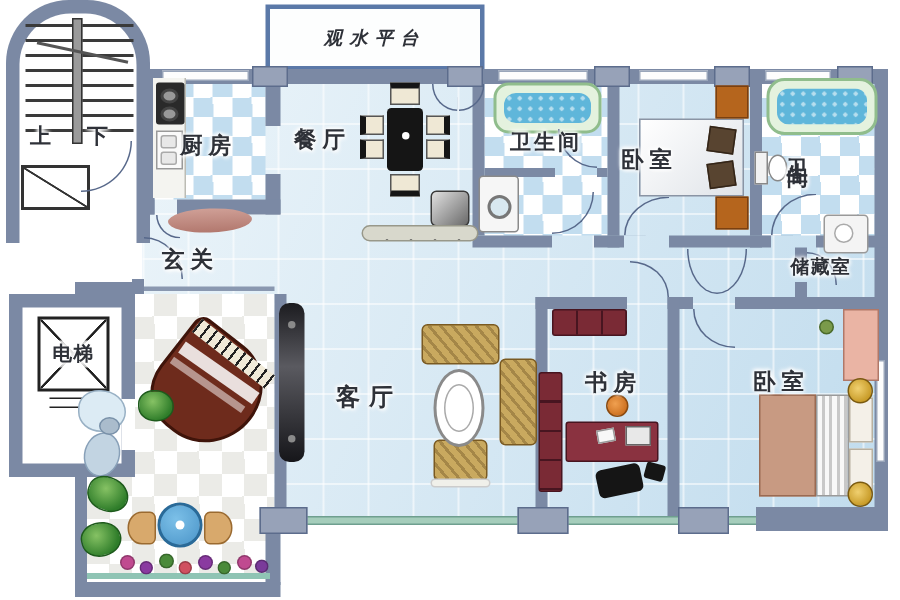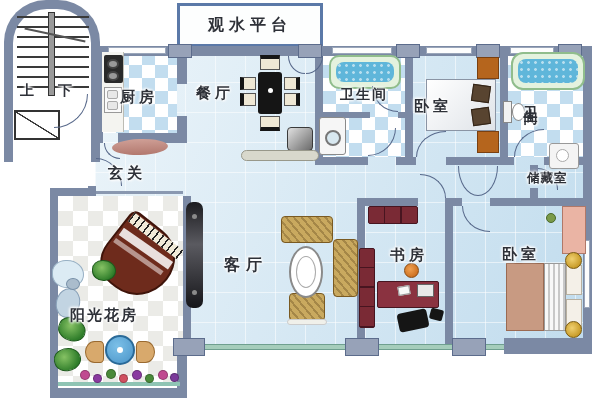--- a/index.html
+++ b/index.html
@@ -47,21 +47,21 @@
 
 <div id="plan">
 
   <div class="a floor-main" style="left:95px;top:52px;width:493px;height:296px;"></div>
   <div class="a chk-b" style="left:103px;top:52px;width:74px;height:81px;"></div>
   <div class="a chk-b" style="left:323px;top:52px;width:82px;height:105px;"></div>
   <div class="a chk-b" style="left:508px;top:52px;width:75px;height:105px;"></div>
   <div class="a chk-g" style="left:58px;top:196px;width:125px;height:186px;z-index:3;"></div>
 
   <div class="a" style="left:177px;top:3px;width:146px;height:44px;background:#fdfefe;border:3px solid #5b79a8;z-index:5;"></div>
-  <div class="lbl" style="left:177px;top:3px;width:146px;height:44px;line-height:44px;text-align:center;font-size:16px;letter-spacing:5px;">观水平台</div>
+  <div class="lbl" style="left:177px;top:3px;width:146px;height:44px;line-height:44px;text-align:center;font-size:12px;letter-spacing:5px;font-style:italic;">观水平台</div>
 
   <div class="a wall" style="left:88px;top:46px;width:504px;height:10px;"></div>
   <div class="a wall" style="left:583px;top:46px;width:9px;height:308px;"></div>
 
   <div class="a wall" style="left:95px;top:46px;width:8px;height:97px;"></div>
   <div class="a wall" style="left:177px;top:46px;width:10px;height:38px;"></div>
   <div class="a wall" style="left:177px;top:116px;width:10px;height:27px;"></div>
   <div class="a wall" style="left:95px;top:133px;width:8px;height:10px;"></div>
   <div class="a wall" style="left:118px;top:133px;width:69px;height:10px;"></div>
 
@@ -123,20 +123,31 @@
     <div class="a" style="left:13px;top:16px;width:72px;height:76px;background:repeating-linear-gradient(180deg,#3a3a3a 0 2px,transparent 2px 10px);"></div>
     <div class="a" style="left:44px;top:12px;width:7px;height:84px;background:#9a9a9a;border:1px solid #333;"></div>
     <div class="a" style="left:20px;top:34px;width:62px;height:2px;background:#555;transform:rotate(12deg);"></div>
     <div class="lbl" style="left:16px;top:82px;font-size:14px;letter-spacing:0;">上</div>
     <div class="lbl" style="left:54px;top:82px;font-size:14px;letter-spacing:0;">下</div>
     <div class="a" style="left:10px;top:110px;width:46px;height:30px;background:
          linear-gradient(to top right,transparent 48%,#333 49%,#333 51%,transparent 52%) #fff;border:2px solid #333;"></div>
     <div class="arc arc-br" style="left:50px;top:94px;width:34px;height:34px;"></div>
   </div>
 
+  <div class="a" style="left:6px;top:196px;width:84px;height:122px;background:#7b89a4;z-index:10;">
+    <div class="a" style="left:9px;top:9px;width:66px;height:104px;background:#fff;"></div>
+    <div class="a" style="left:75px;top:70px;width:9px;height:34px;background:#fff;"></div>
+    <div class="a" style="left:19px;top:15px;width:48px;height:50px;border:2px solid #222;background:
+         linear-gradient(to top right,transparent 48.5%,#222 49% 51%,transparent 51.5%),
+         linear-gradient(to bottom right,transparent 48.5%,#222 49% 51%,transparent 51.5%) #fff;
+         display:flex;align-items:center;justify-content:center;">
+      <span class="lbl" style="position:static;font-size:13px;letter-spacing:1px;background:rgba(255,255,255,.7);">电梯</span>
+    </div>
+    <div class="a" style="left:27px;top:69px;width:32px;height:7px;border-top:1.5px solid #222;border-bottom:1.5px solid #222;"></div>
+  </div>
 
   <div class="a fur" style="left:102px;top:52px;width:22px;height:80px;background:#f4f4f0;border-right:1px solid #bcbcb4;"></div>
   <div class="a fur" style="left:104px;top:55px;width:19px;height:28px;background:#2a2a2a;border-radius:2px;"></div>
   <div class="a fur" style="left:107px;top:59px;width:12px;height:10px;border-radius:50%;background:#999;border:2px solid #444;"></div>
   <div class="a fur" style="left:107px;top:71px;width:12px;height:10px;border-radius:50%;background:#999;border:2px solid #444;"></div>
   <div class="a fur" style="left:104px;top:87px;width:18px;height:26px;background:#fafafa;border:1px solid #999;"></div>
   <div class="a fur" style="left:107px;top:90px;width:11px;height:9px;background:#e8e8e8;border:1px solid #aaa;border-radius:2px;"></div>
   <div class="a fur" style="left:107px;top:101px;width:11px;height:9px;background:#e8e8e8;border:1px solid #aaa;border-radius:2px;"></div>
   <div class="a fur" style="left:112px;top:139px;width:56px;height:16px;border-radius:50%;transform:rotate(-2deg);
        background:linear-gradient(180deg,#cf9f96,#b2786e);z-index:14;"></div>
@@ -250,15 +261,14 @@
   <div class="lbl" style="left:120px;top:88px;">厨房</div>
   <div class="lbl" style="left:196px;top:84px;">餐厅</div>
   <div class="lbl" style="left:323px;top:86px;width:82px;text-align:center;font-size:14px;letter-spacing:2px;">卫生间</div>
   <div class="lbl" style="left:414px;top:97px;">卧室</div>
   <div class="lbl lbl-v" style="left:522px;top:94px;font-size:14px;letter-spacing:3px;">卫生间</div>
   <div class="lbl" style="left:527px;top:170px;font-size:12.5px;letter-spacing:1px;">储藏室</div>
   <div class="lbl" style="left:108px;top:164px;">玄关</div>
   <div class="lbl" style="left:224px;top:255px;font-size:16px;letter-spacing:6px;">客厅</div>
   <div class="lbl" style="left:390px;top:246px;">书房</div>
   <div class="lbl" style="left:502px;top:245px;">卧室</div>
-  <div class="lbl" style="left:70px;top:306px;font-size:15px;letter-spacing:2px;z-index:30;">阳光花房</div>
 
 </div>
 
 </body></html>

